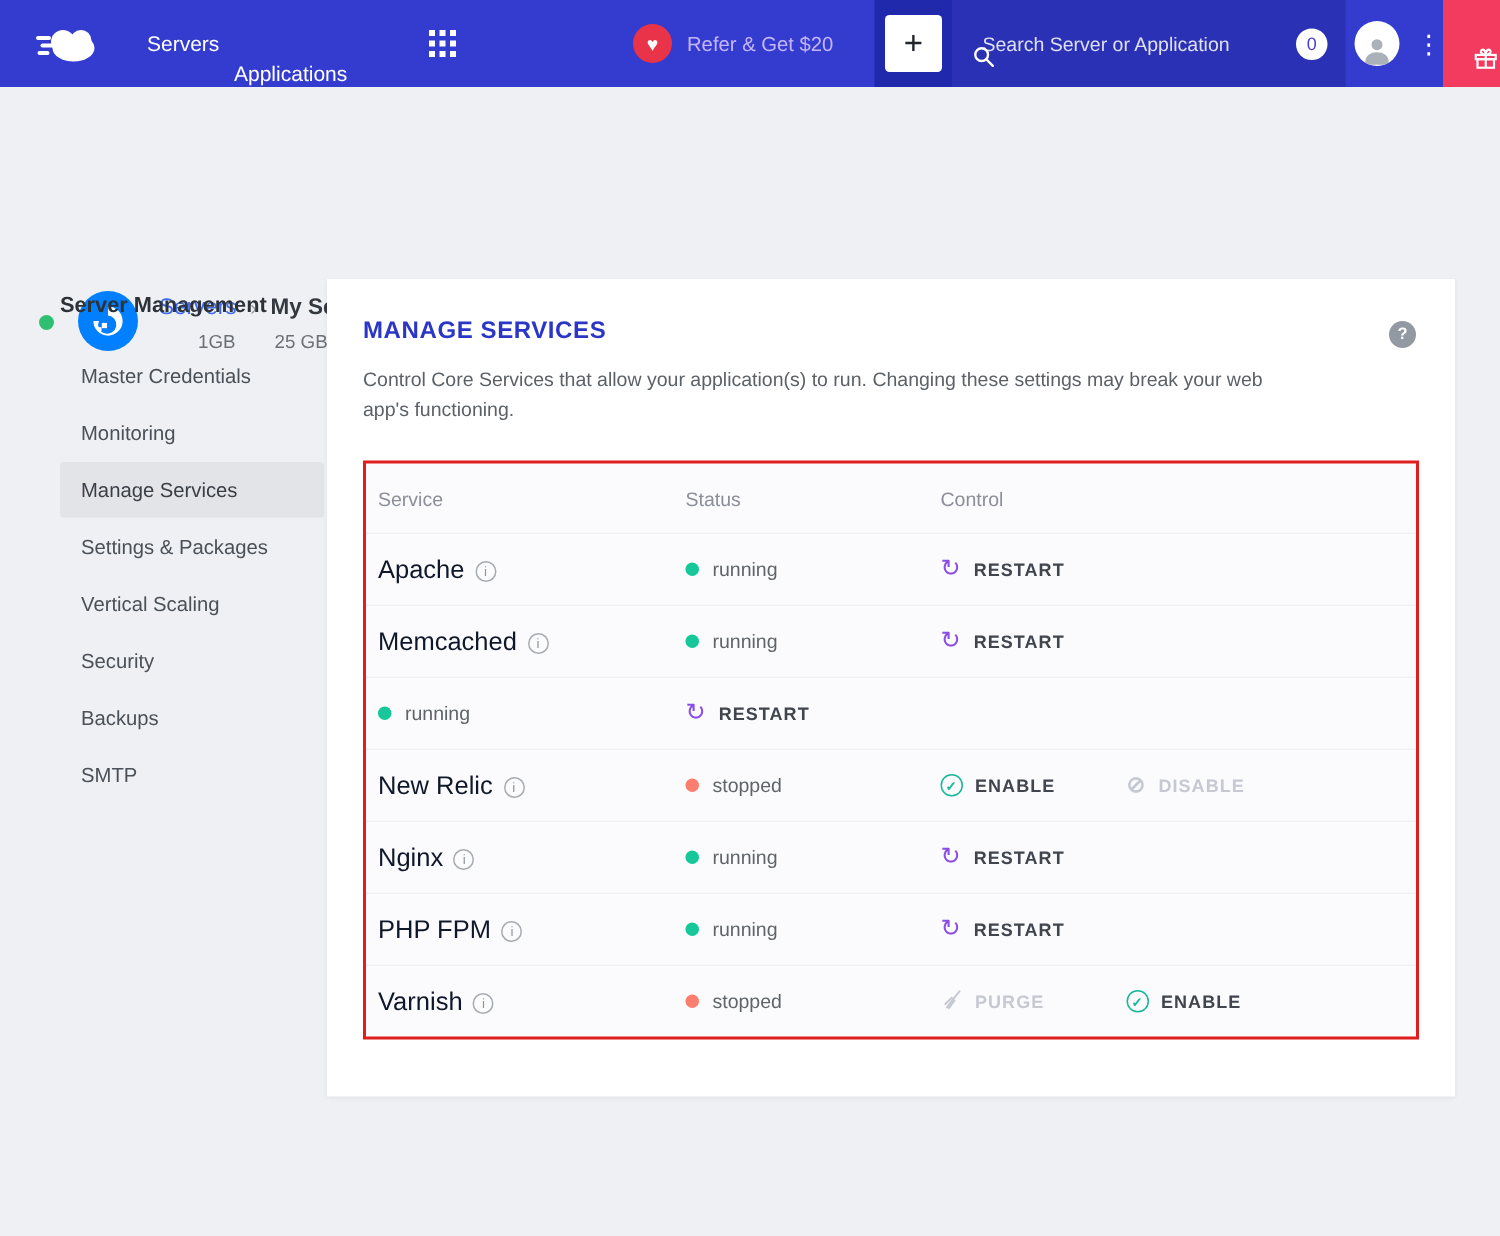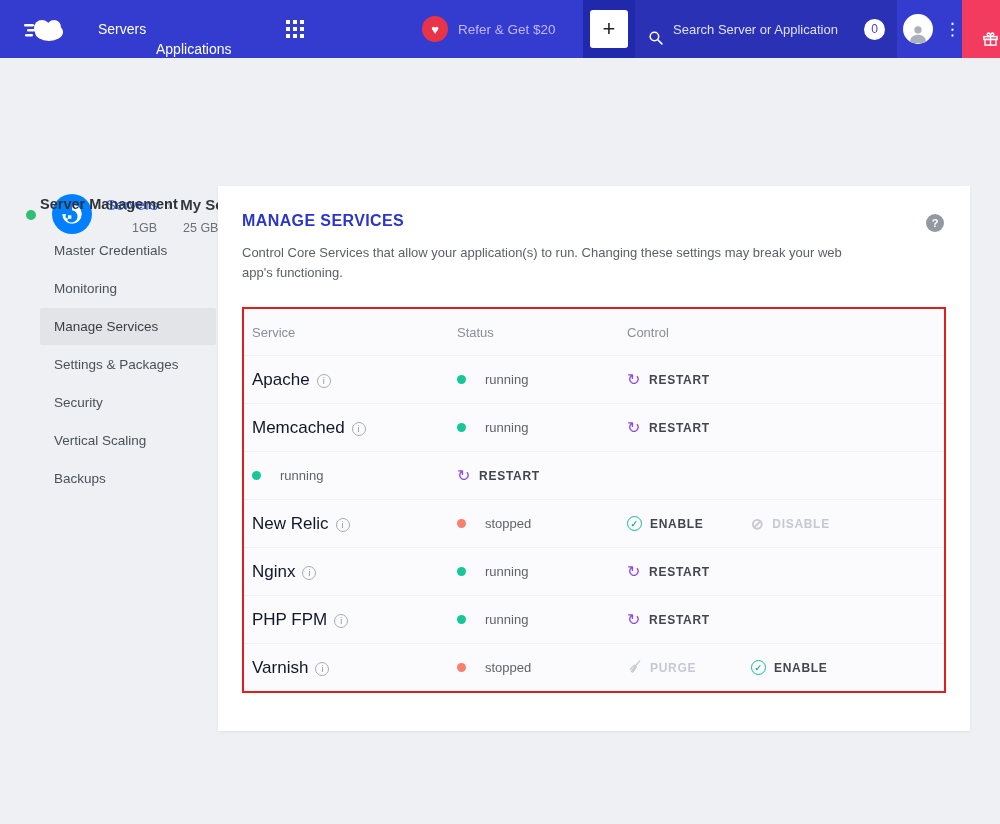--- a/index.html
+++ b/index.html
@@ -18,21 +18,21 @@
   .nav-item { top:0; height:58px; display:flex; align-items:center; color:#fff; font-size:14px; font-weight:500; cursor:pointer; }
   .nav-servers { left:98px; }
   .nav-apps { left:156px;margin-top:20px; }
   .grid-btn { left:286px; top:20px; width:18px; height:18px; cursor:pointer; }
   .refer { left:422px; top:0; height:58px; display:flex; align-items:center; gap:10px; cursor:pointer; position:absolute; }
   .refer .heart-circle { position:static; width:26px; height:26px; border-radius:50%; background:#e93349; display:flex; align-items:center; justify-content:center; color:#fff; font-size:13px; }
   .refer .refer-label { position:static; color:#c4b5fd; font-size:13.5px; font-weight:500; }
   .plus-region { left:583px; top:0; width:52px; height:58px; background:#2029ac; display:flex; align-items:center; justify-content:center; }
   .plus-tile { position:static; width:38px; height:38px; background:#fff; border-radius:3px; display:flex; align-items:center; justify-content:center; font-size:22px; font-weight:400; color:#20242c; cursor:pointer; }
   .search-region { left:635px; top:0; width:262px; height:58px; background:#2a31b4; display:flex; align-items:center; padding:0 12px; gap:8px; }
-  .search-region > * { position:static;text-align:center; }
+  .search-region > * { position:static; }
   .search-input { flex:1; background:transparent; border:none; outline:none; color:#fff; font-size:13px; font-family:"Liberation Sans",sans-serif; }
   .search-input::placeholder { color:rgba(255,255,255,0.85); }
   .search-badge { width:21px; height:21px; border-radius:50%; background:#fff; color:#4a3fd6; font-size:12px; display:flex; align-items:center; justify-content:center; }
   .avatar { left:903px; top:14px; width:30px; height:30px; border-radius:50%; background:#fff; display:flex; align-items:flex-end; justify-content:center; overflow:hidden; cursor:pointer; }
   .ellipsis { left:944px; top:0; height:58px; display:flex; align-items:center; color:#fff; font-size:17px; cursor:pointer; letter-spacing:0; }
   .gift-tile { left:962px; top:0; width:38px; height:58px; background:#f23b5f; display:flex; align-items:center; justify-content:center; cursor:pointer; }
 
   
   .serverbar { position:absolute; left:0; top:96px; width:1000px; height:60px; }
   .status-dot-main { position:absolute; left:26px; top:114px; width:10px; height:10px; border-radius:50%; background:#2fbf71; }
@@ -68,21 +68,21 @@
   .card-title { color:#2b36c8; font-size:16px; font-weight:700; letter-spacing:0.4px; }
   .help-icon { position:absolute; right:26px; top:28px; width:18px; height:18px; border-radius:50%; background:#9399a2; color:#fff; font-size:11px; font-weight:700; display:flex; align-items:center; justify-content:center; cursor:pointer; }
   .card-desc { margin-top:13px; font-size:13px; line-height:1.55; color:#5c6167; max-width:620px; }
 
   .svc-box { margin-top:24px; border:2px solid #df1e1e; background:#fbfbfd; }
   .thead, .trow { display:grid; grid-template-columns:205px 170px 1fr; align-items:center; padding:0 8px; }
   .thead { height:46px; font-size:13px; color:#8b8e98; }
   .trow { height:48px; border-top:1px solid #f0f0f6; }
   .svc-name { font-size:17px; color:#0f172a;text-align:center; }
   .info-icon { display:inline-flex; width:14px; height:14px; border:1px solid #a7abb2; border-radius:50%; color:#8f949b; font-size:9px; align-items:center; justify-content:center; margin-left:7px; cursor:pointer; vertical-align:middle; }
-  .status-cell { display:flex; align-items:center; gap:19px; font-size:13px; color:#5f6469; }
+  .status-cell { display:flex; align-items:center; gap:9px; font-size:13px; color:#5f6469; }
   .sdot { width:9px; height:9px; border-radius:50%; }
   .sdot.running { background:#16c79a; }
   .sdot.stopped { background:#f97e6d; }
   .control-cell { display:flex; align-items:center; }
   .ctl { background:none; border:none; display:flex; align-items:center; gap:8px; font-family:"Liberation Sans",sans-serif; font-size:12px; font-weight:600; letter-spacing:0.7px; color:#41454d; cursor:pointer; padding:0; }
   .ctl.slot1 { width:124px; }
   .ctl.disabled { color:#c6c8d2; cursor:default; }
   .ic-restart { color:#8a4be8; font-size:16px; line-height:1; font-weight:400; }
   .ic-check { width:15px; height:15px; border:1.4px solid #16b897; border-radius:50%; color:#16b897; font-size:9px; display:inline-flex; align-items:center; justify-content:center; font-weight:700; }
   .ic-disable { color:#c6c8d2; font-size:15px; line-height:1; }
@@ -205,23 +205,24 @@
     </div>
   </div>
 </div>
 
 <div class="sidebar">
   <div class="sidebar-heading">Server Management</div>
   <div class="side-item">Master Credentials</div>
   <div class="side-item">Monitoring</div>
   <div class="side-item active">Manage Services</div>
   <div class="side-item">Settings &amp; Packages</div>
+  <div class="side-item">Vertical Scaling</div>
   <div class="side-item">Security</div>
-  <div class="side-item">Vertical Scaling</div>
   <div class="side-item">Backups</div>
+  <div class="side-item">SMTP</div>
 </div>
 
 <div class="card">
   <div class="card-title">MANAGE SERVICES</div>
   <div class="help-icon">?</div>
   <div class="card-desc">Control Core Services that allow your application(s) to run. Changing these settings may break your web app's functioning.</div>
 
   <div class="svc-box">
     <div class="thead">
       <div>Service</div>

